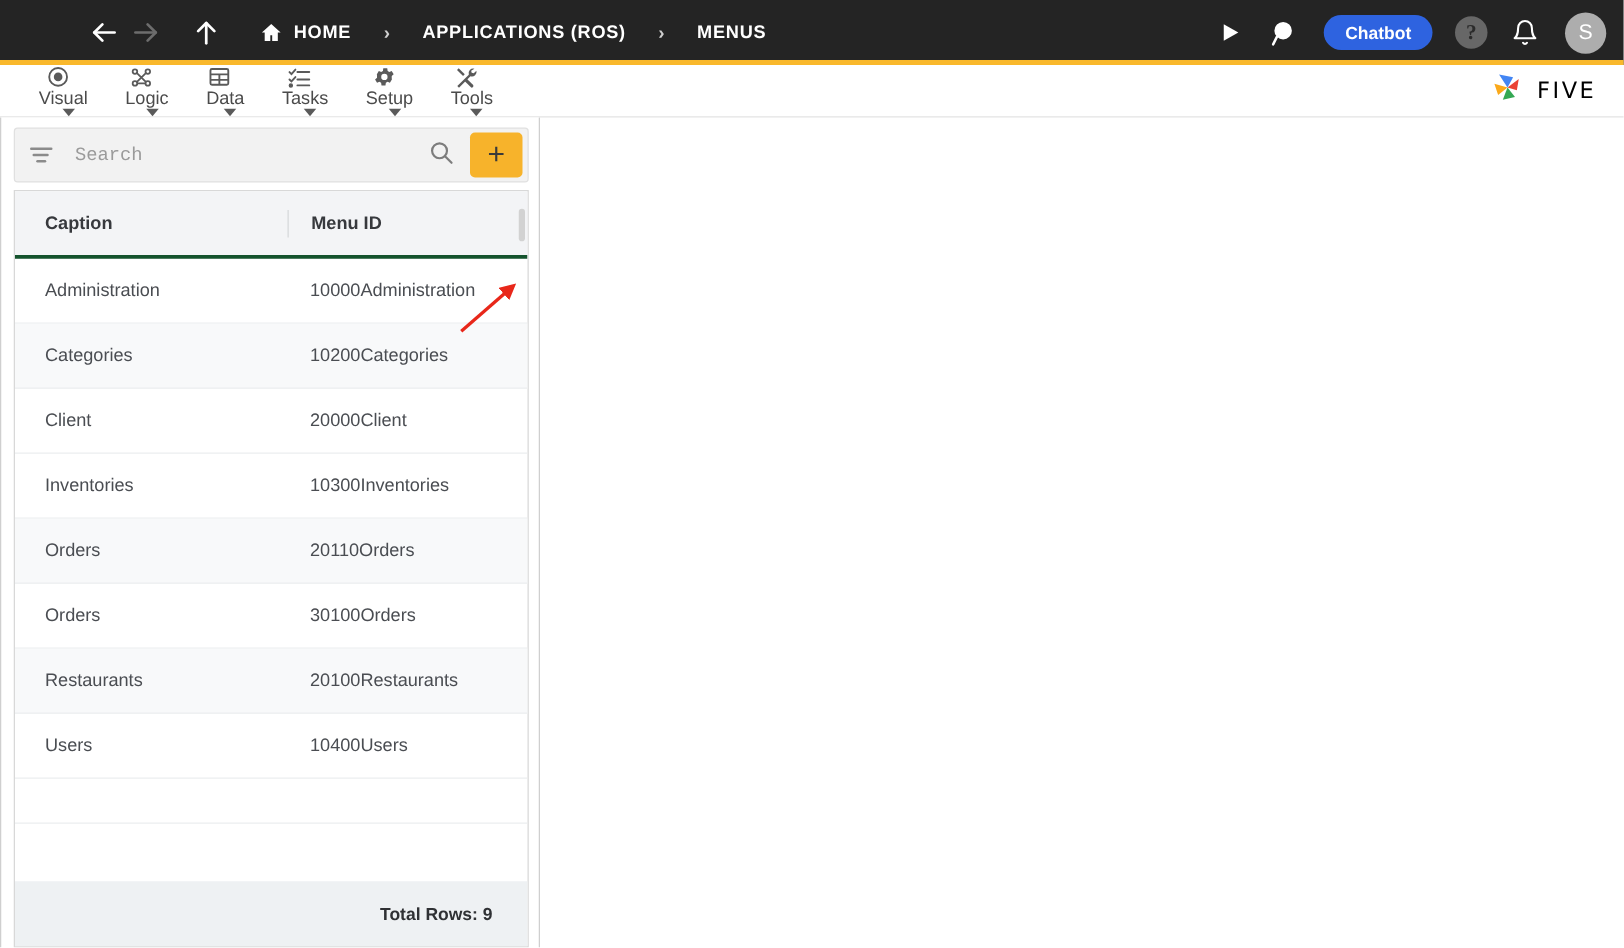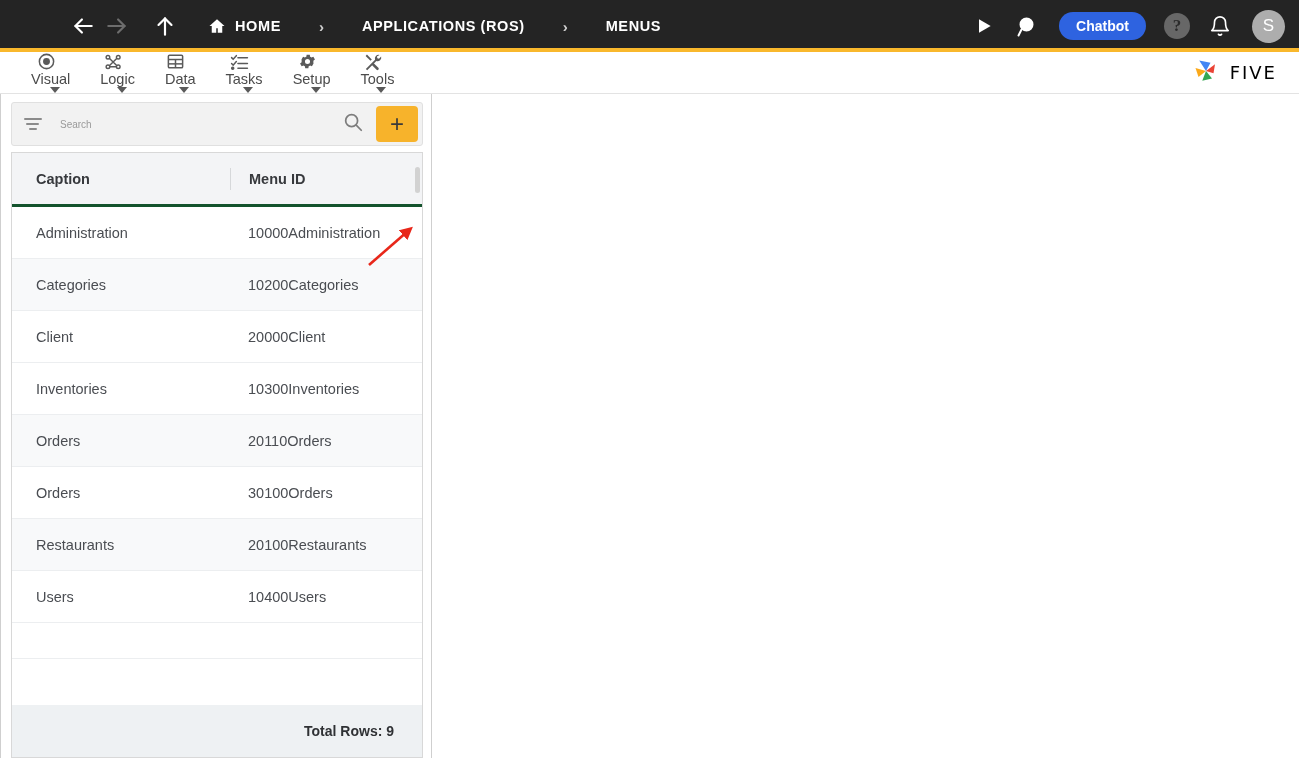--- a/index.html
+++ b/index.html
@@ -35,21 +35,21 @@
   .tb-icon.dim { color: #6d6d6d; }
   .hamburger { width: 22px; margin-right: 26px; }
   .hamburger span {
     display: block; height: 2px; background: #c9c9c9;
     margin: 4px 0; border-radius: 1px;
   }
   .navarrow { width: 34px; height: 34px; }
   .crumbs {
     display: flex; align-items: center;
     margin-left: 14px;
-    gap: 16px;
+    gap: 4px;
   }
   .crumb {
     display: flex; align-items: center;
     color: #ffffff;
     font-size: 14.5px;
     font-weight: 700;
     letter-spacing: .6px;
     padding: 0 12px;
     cursor: pointer;
     white-space: nowrap;
@@ -164,23 +164,23 @@
     position: relative;
   }
   .filter-ico { width: 22px; display: flex; flex-direction: column; gap:3px; cursor:pointer;}
   .filter-ico i { display:block; height:2px; background:#8b8b8b; border-radius:1px;}
   .filter-ico i:nth-child(1){ width:18px;}
   .filter-ico i:nth-child(2){ width:13px; margin-left:2px;}
   .filter-ico i:nth-child(3){ width:8px; margin-left:5px;}
   .search-input {
     flex: 1;
     border: none; outline: none; background: transparent;
-    font-size: 10px; color: #c2410c;
+    font-size: 15px; color: #c2410c;
     padding-left: 14px;
-    font-family: Liberation Sans, sans-serif;
+    font-family: Liberation Mono, monospace;
   }
   .search-input::placeholder { color: #9a9a9a; }
   .search-mag { width: 26px; margin-right: 8px; cursor: pointer; color:#7d7d7d;}
   .add-btn {
     width: 42px; height: 36px;
     background: #F7B32B;
     border-radius: 4px;
     display: flex; align-items: center; justify-content: center;
     cursor: pointer;
     color: #3a3a3a;

